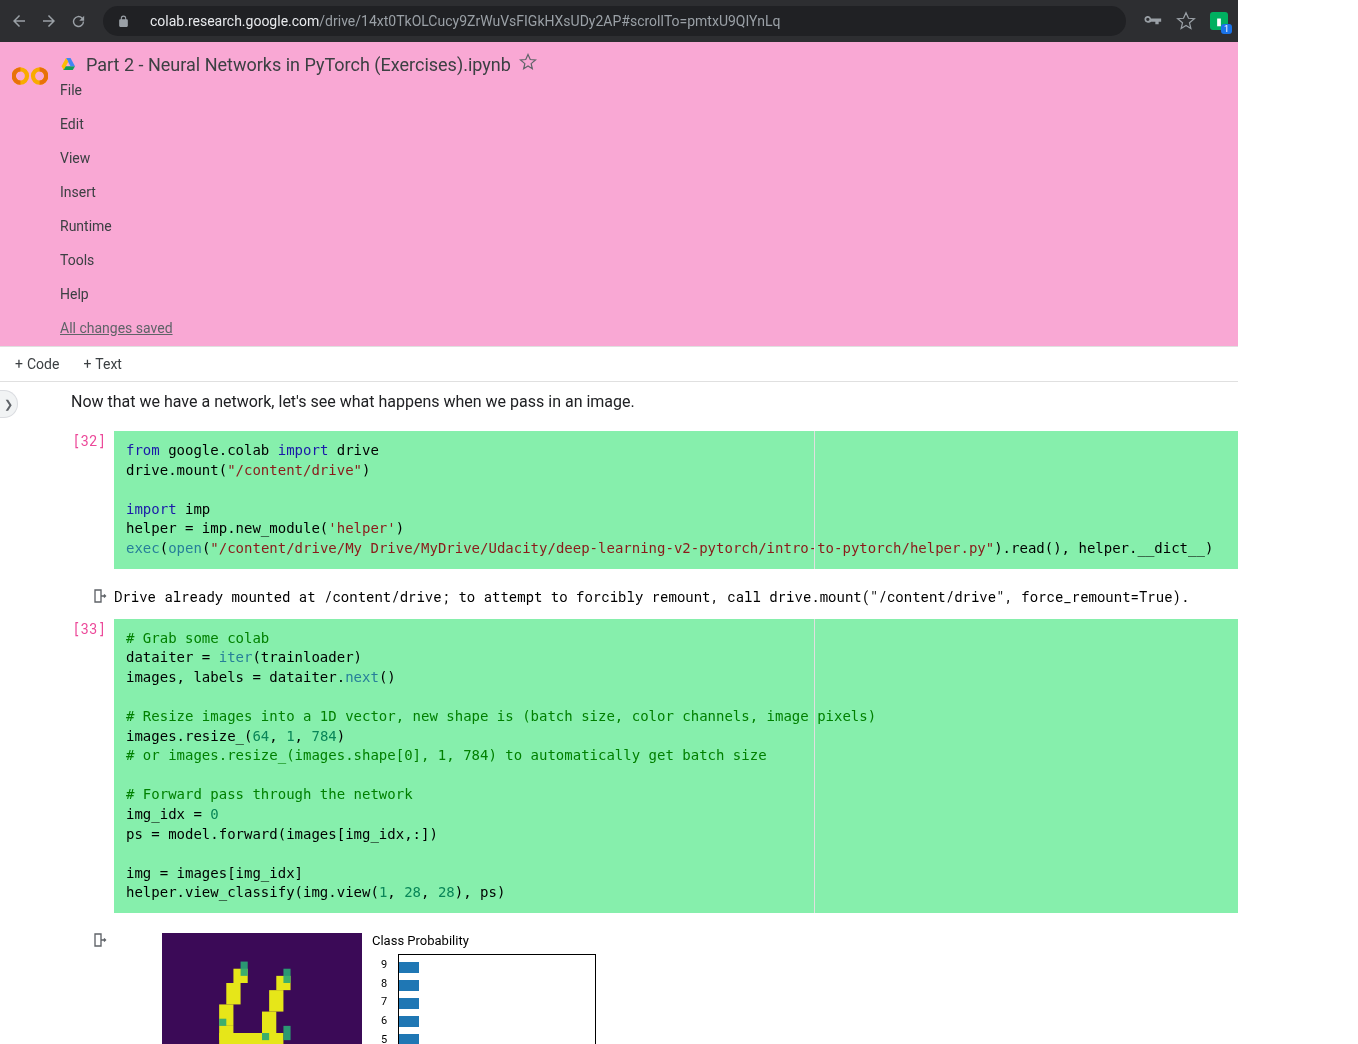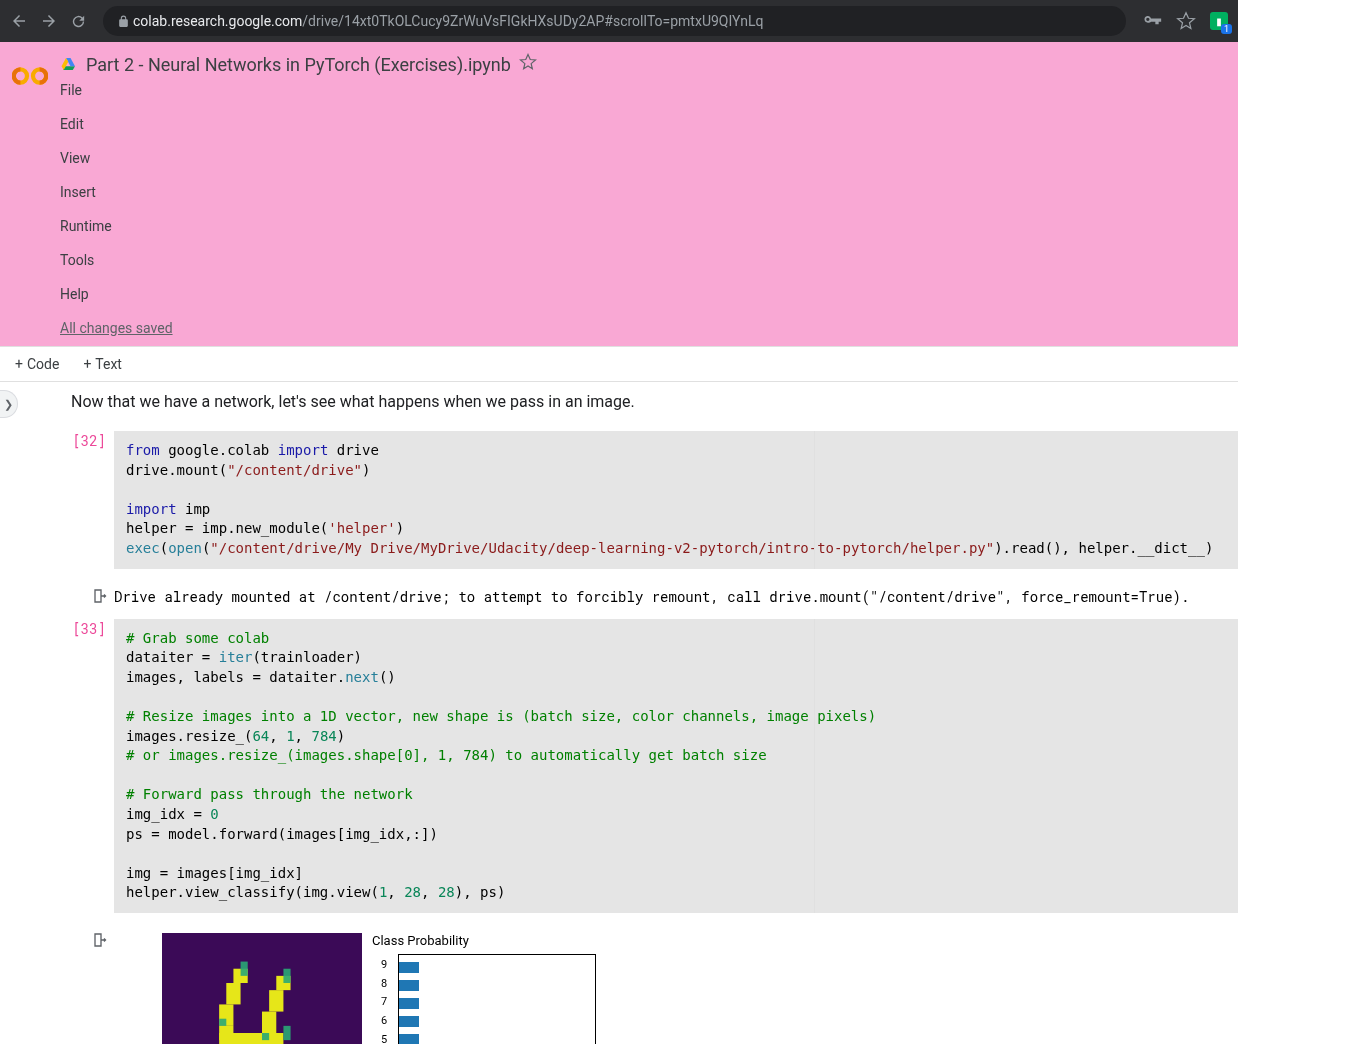--- a/index.html
+++ b/index.html
@@ -1,21 +1,21 @@
 <!DOCTYPE html>
 <html><head>
 <meta charset="utf-8">
 <style>
 * { margin: 0; padding: 0; box-sizing: border-box; }
 body { font-family: Roboto, Arial, sans-serif; background: #fff; width: 1238px; }
 
 .browser-bar { background: #2d2e31; height: 42px; display: flex; align-items: center; padding: 0 10px; gap: 16px; }
 .nav-arrows { display: flex; gap: 12px; align-items: center; }
 .nav-icon { color: #9aa0a6; cursor: pointer; display: flex; }
-.url-bar { background: #202124; border-radius: 20px; flex: 1; height: 30px; display: flex; align-items: center; padding: 0 14px; gap: 3px; color: #9aa0a6; font-size: 14px; }
+.url-bar { background: #202124; border-radius: 20px; flex: 1; height: 30px; display: flex; align-items: center; padding: 0 14px; gap: 20px; color: #9aa0a6; font-size: 14px; }
 .url-domain { color: #e8eaed; }
 .browser-actions { display: flex; gap: 14px; align-items: center; color: #9aa0a6; }
 .ext-badge { background:#00b060; width:18px; height:18px; border-radius:3px; display:flex; align-items:center; justify-content:center; color:#fff; font-size:10px; position:relative;}
 .ext-badge-num { position:absolute; bottom:-4px; right:-4px; background:#1a73e8; color:#fff; font-size:9px; padding:0 3px; border-radius:3px;}
 
 .colab-header { background:#f9a8d4; padding: 8px 10px 0; display:flex; gap:10px; border-bottom:1px solid #e0e0e0; }
 .colab-logo { width:40px; height:40px; display:flex; align-items:center; justify-content:center; margin-top:6px;}
 .colab-title-area { flex:1; }
 .title-row { display:flex; align-items:center; gap:8px; padding:3px 0;}
 .drive-icon { width:18px; height:18px; }
@@ -29,21 +29,21 @@
 .toolbar-btn { display:flex; align-items:center; gap:4px; cursor:pointer; padding:3px 5px;}
 
 .notebook-wrap { display:flex; }
 .sidebar-tab { width:18px; height:28px; background:#f1f3f4; border:1px solid #dadce0; border-left:none; border-radius:0 14px 14px 0; margin-top:8px; display:flex; align-items:center; justify-content:center; color:#5f6368; font-size:11px; cursor:pointer;}
 .gutter-left { width:20px; }
 .notebook { flex:1; padding: 10px 0 0 30px; }
 .prose { font-size:16px; color:#202124; margin-bottom:20px; padding-left:3px;}
 
 .cell { display:flex; margin-bottom:8px; }
 .cell-gutter { width:46px; text-align:right; padding-right:8px; font-family: 'Roboto Mono', monospace; font-size:14px; color:#ec4899;}
-.code-block { background:#e5e5e5; border-radius:0; flex:1; padding:10px 12px; font-family: 'Roboto Mono', Menlo, monospace; font-size:14px; line-height:1.4; color:#000; overflow-x:auto; position:relative;}
+.code-block { background:#86efac; border-radius:0; flex:1; padding:10px 12px; font-family: 'Roboto Mono', Menlo, monospace; font-size:14px; line-height:1.4; color:#000; overflow-x:auto; position:relative;}
 .code-block .vline { position:absolute; left:700px; top:0; bottom:0; width:1px; background:#e0e0e0;}
 .output-row { display:flex; padding:6px 0 10px;}
 .output-gutter { width:46px; padding-top:4px; text-align:right; padding-right:4px;}
 .output-icon { color:#5f6368; cursor:pointer; display:inline-block;}
 .output-text { font-family: 'Roboto Mono', monospace; font-size:14px; color:#000; flex:1; padding-top:4px;}
 
 
 .kw { color:#1a1aa8; }
 .cm { color:#008000; }
 .strg { color:#8B1A1A; }

